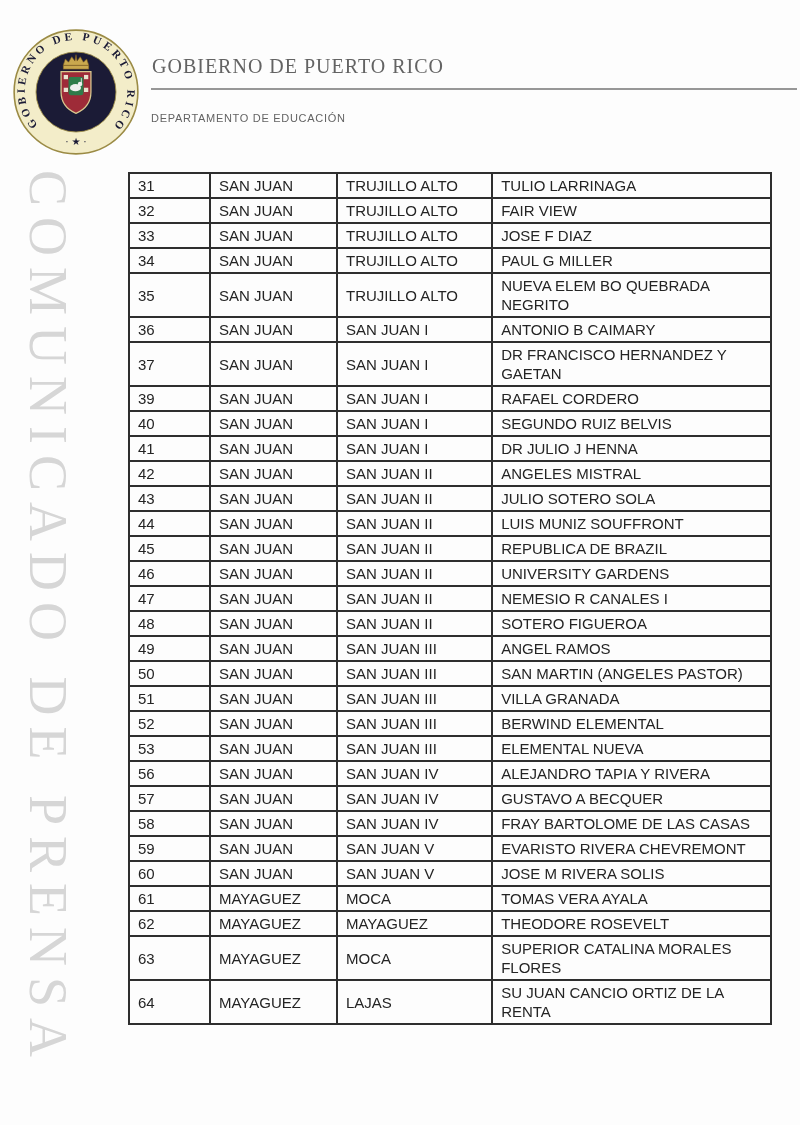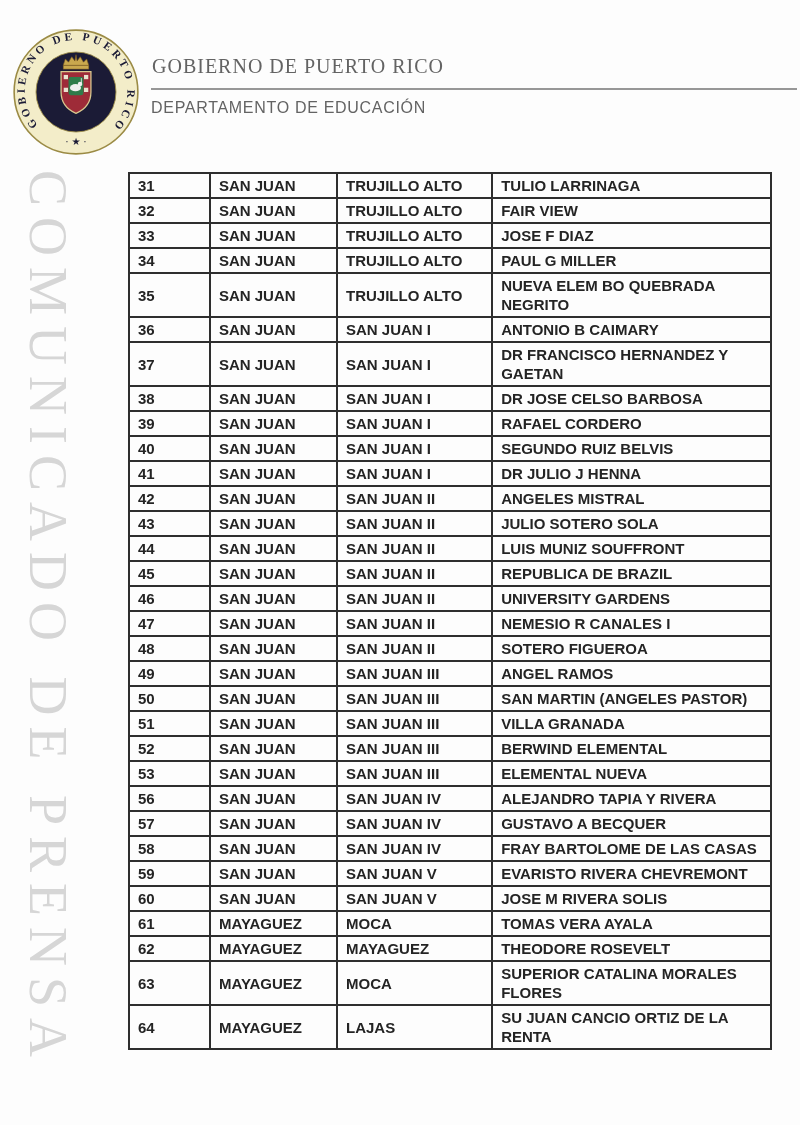--- a/index.html
+++ b/index.html
@@ -37,28 +37,28 @@
   .gov-title{
     position:absolute;top:55px;left:152px;
     font-family:"Liberation Serif",serif;font-size:20px;letter-spacing:1px;
     color:var(--header-text);
   }
   .header-rule{
     position:absolute;top:88px;left:151px;width:646px;height:2px;
     background:var(--rule-color);
   }
   .dept-subtitle{
-    position:absolute;top:99px;left:151px;
-    font-size:16px;letter-spacing:0.7px;color:var(--header-text);
+    position:absolute;top:112px;left:151px;
+    font-size:11px;letter-spacing:0.7px;color:var(--header-text);
   }
 
   
   table.schools{
     position:absolute;top:172px;left:128px;width:644px;
-    border-collapse:collapse;table-layout:fixed;font-weight:bold;
+    border-collapse:collapse;table-layout:fixed;
   }
   table.schools td{
     border:2px solid var(--table-border);
     font-size:15px;line-height:19px;color:var(--table-text);
     padding:2px 8px;height:21px;vertical-align:middle;
     overflow:hidden;
   }
   .col-num{width:72px;}
   .col-region{width:113px;}
   .col-district{width:138px;margin-top:16px;}
@@ -146,26 +146,20 @@
           <td class="col-district">SAN JUAN I</td>
           <td class="col-school">ANTONIO B CAIMARY</td>
         </tr>
         <tr>
           <td class="col-num">37</td>
           <td class="col-region">SAN JUAN</td>
           <td class="col-district">SAN JUAN I</td>
           <td class="col-school">DR FRANCISCO HERNANDEZ Y GAETAN</td>
         </tr>
         <tr>
-          <td class="col-num">38</td>
-          <td class="col-region">SAN JUAN</td>
-          <td class="col-district">SAN JUAN I</td>
-          <td class="col-school">DR JOSE CELSO BARBOSA</td>
-        </tr>
-        <tr>
           <td class="col-num">39</td>
           <td class="col-region">SAN JUAN</td>
           <td class="col-district">SAN JUAN I</td>
           <td class="col-school">RAFAEL CORDERO</td>
         </tr>
         <tr>
           <td class="col-num">40</td>
           <td class="col-region">SAN JUAN</td>
           <td class="col-district">SAN JUAN I</td>
           <td class="col-school">SEGUNDO RUIZ BELVIS</td>

